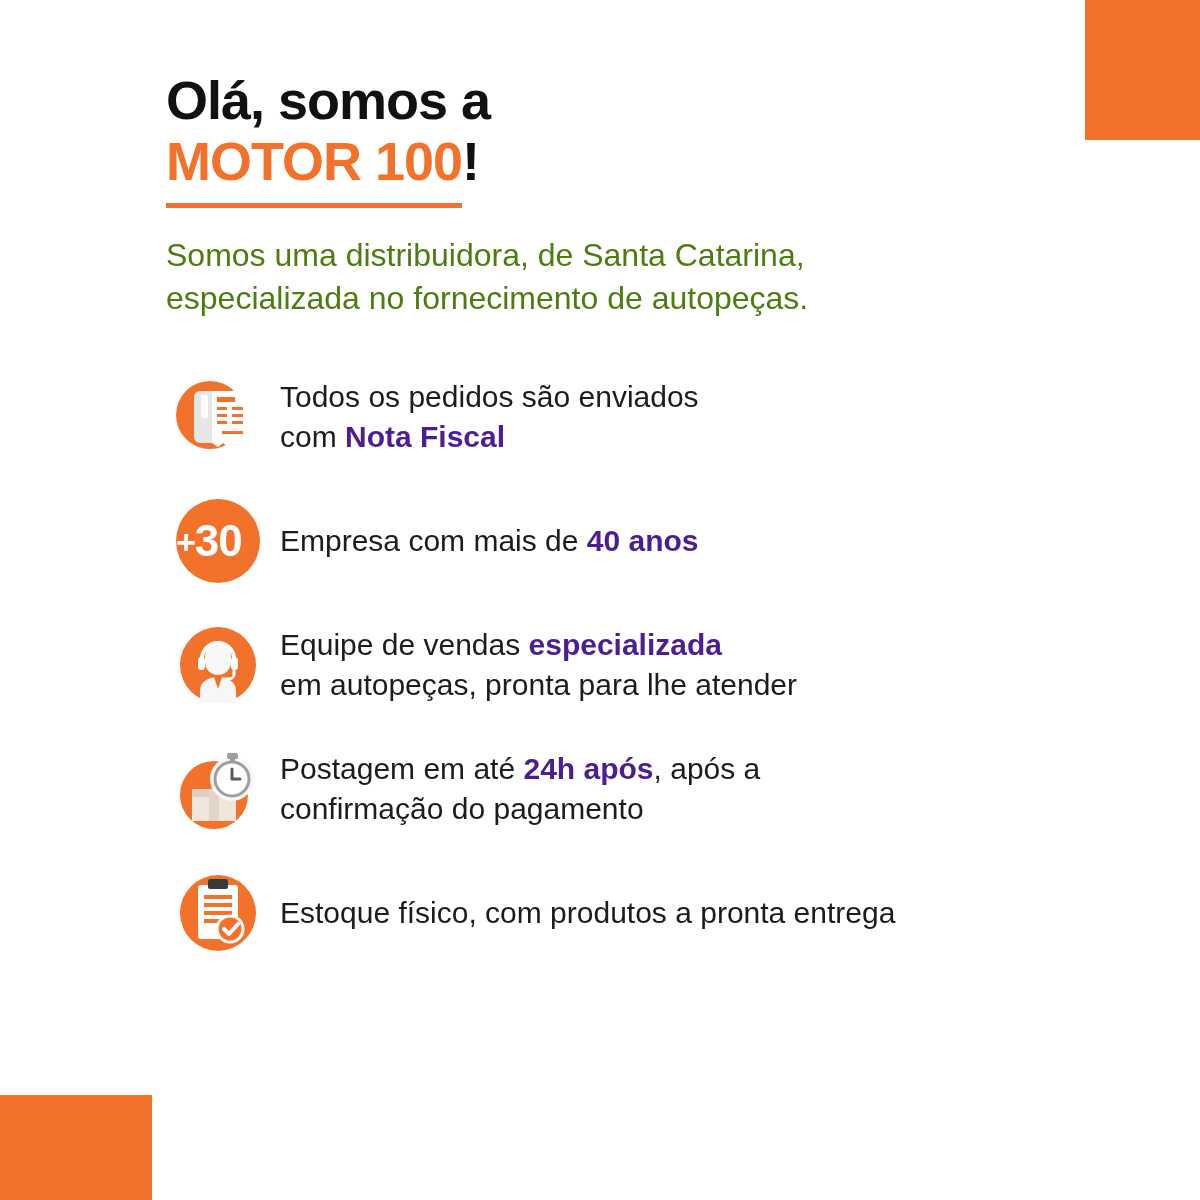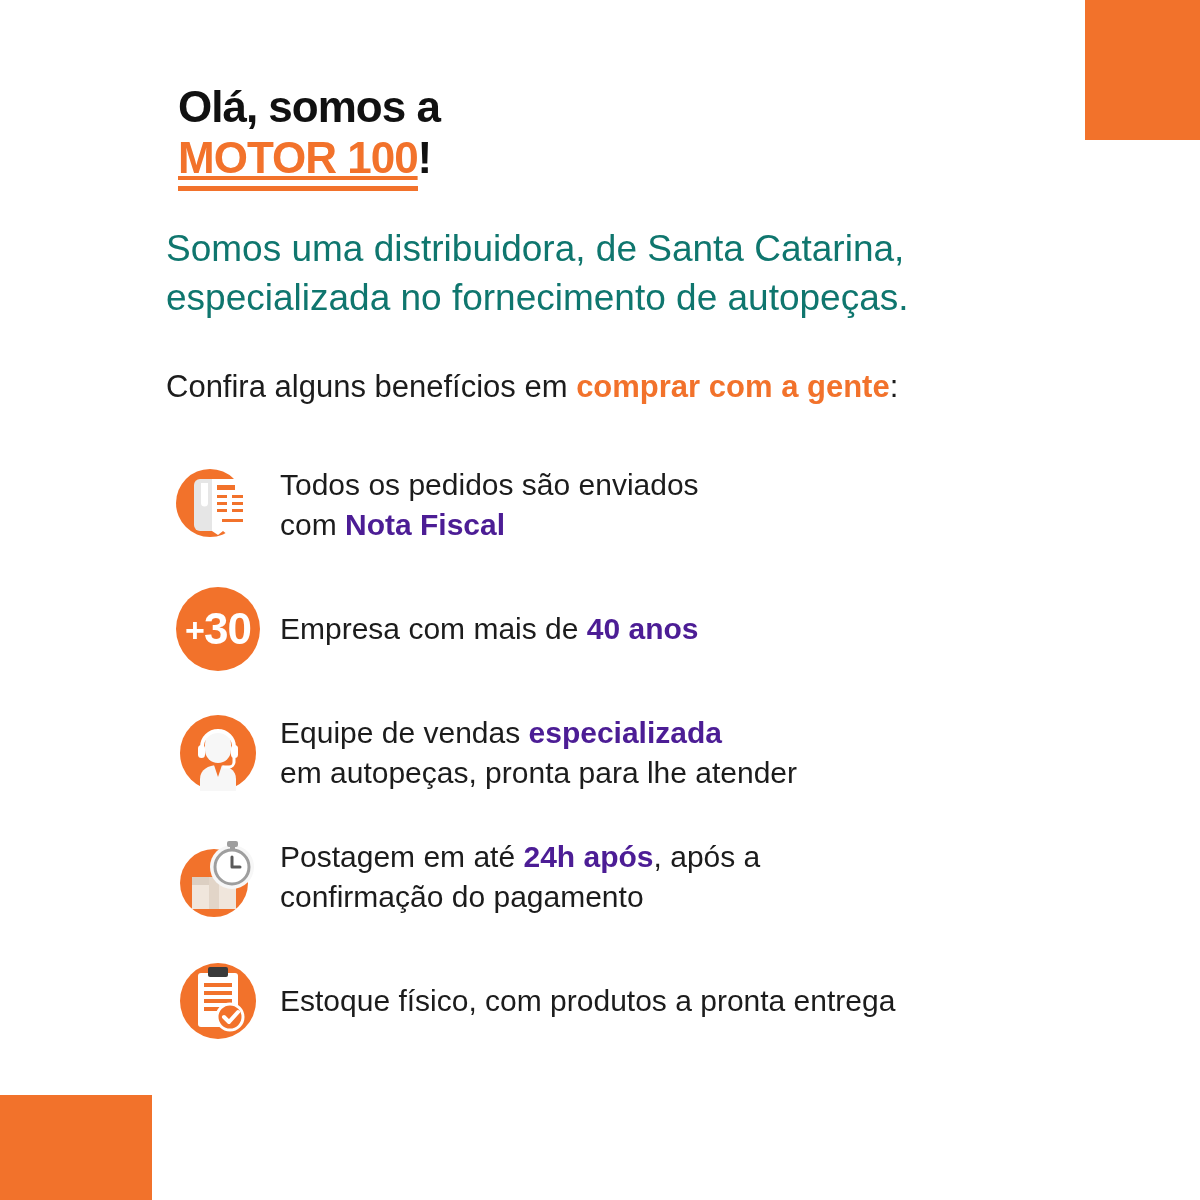--- a/index.html
+++ b/index.html
@@ -37,46 +37,45 @@
   
   .content {
     position: absolute;
     left: 166px;
     top: 72px;
     width: 930px;
   }
 
   
   .headline {
-    font-size: 44px;
+    font-size: 54px;
     font-weight: bold;
     line-height: 1.06;
     letter-spacing: -1px;
     color: #111111;
-    margin: 12px;
+    margin: 0;
   }
   .headline-line2 {
     display: block;
     margin-top: 4px;
   }
   .brand {
     color: #f2722b;
     border-bottom: 5px solid #f2722b;
-    padding-bottom: 4px;
-    text-decoration: underline;
+    padding-bottom: 12px;
   }
   .bang {
     color: #111111;
   }
 
   
   .lede {
-    font-size: 37px;
+    font-size: 32px;
     line-height: 1.32;
-    color: #0f766e;
+    color: #4d7c0f;
     margin: 44px 0 8px 0;
     max-width: 820px;
   }
   .benefits-intro {
     font-size: 31px;
     line-height: 1.3;
     color: #1c1c1c;
     margin: 44px 0 0 0;
   }
   .benefits-intro .accent {
@@ -116,21 +115,20 @@
   }
 
   
   .circle-icon {
     width: 84px;
     height: 84px;
     border-radius: 50%;
     background: #f2722b;
     display: flex;
     align-items: center;
-    justify-content: center;
     position: relative;
   }
   .badge-30 {
     color: #ffffff;
     font-weight: bold;
     font-size: 44px;
     letter-spacing: -1px;
     line-height: 1;
   }
   .badge-30 .plus {
@@ -147,21 +145,20 @@
 
 <div class="content">
 
   <h1 class="headline">
     <span>Olá, somos a</span>
     <span class="headline-line2"><span class="brand">MOTOR 100</span><span class="bang">!</span></span>
   </h1>
 
   <p class="lede">Somos uma distribuidora, de Santa Catarina, especializada no fornecimento de autopeças.</p>
 
-  <p class="benefits-intro"><span>Confira alguns benefícios em </span><span class="accent">comprar com a gente</span><span>:</span></p>
 
   <ul class="benefits">
 
     <li class="benefit">
       <span class="icon-wrap">
         <svg width="96" height="96" viewBox="0 0 96 96" aria-hidden="true">
           <circle cx="40" cy="46" r="34" fill="#F2722B"></circle>
           <path d="M30 22 h12 v52 h-12 a6 6 0 0 1 -6 -6 v-40 a6 6 0 0 1 6 -6 z" fill="#E6E6E6"></path>
           <path d="M31 26 h7 v20 a3.5 3.5 0 0 1 -7 0 z" fill="#FFFFFF"></path>
           <path d="M42 22 h36 v56 l-5 -4 -5 4 -5 -4 -5 4 -5 -4 -5 4 -6 -4 z" fill="#FFFFFF"></path>

